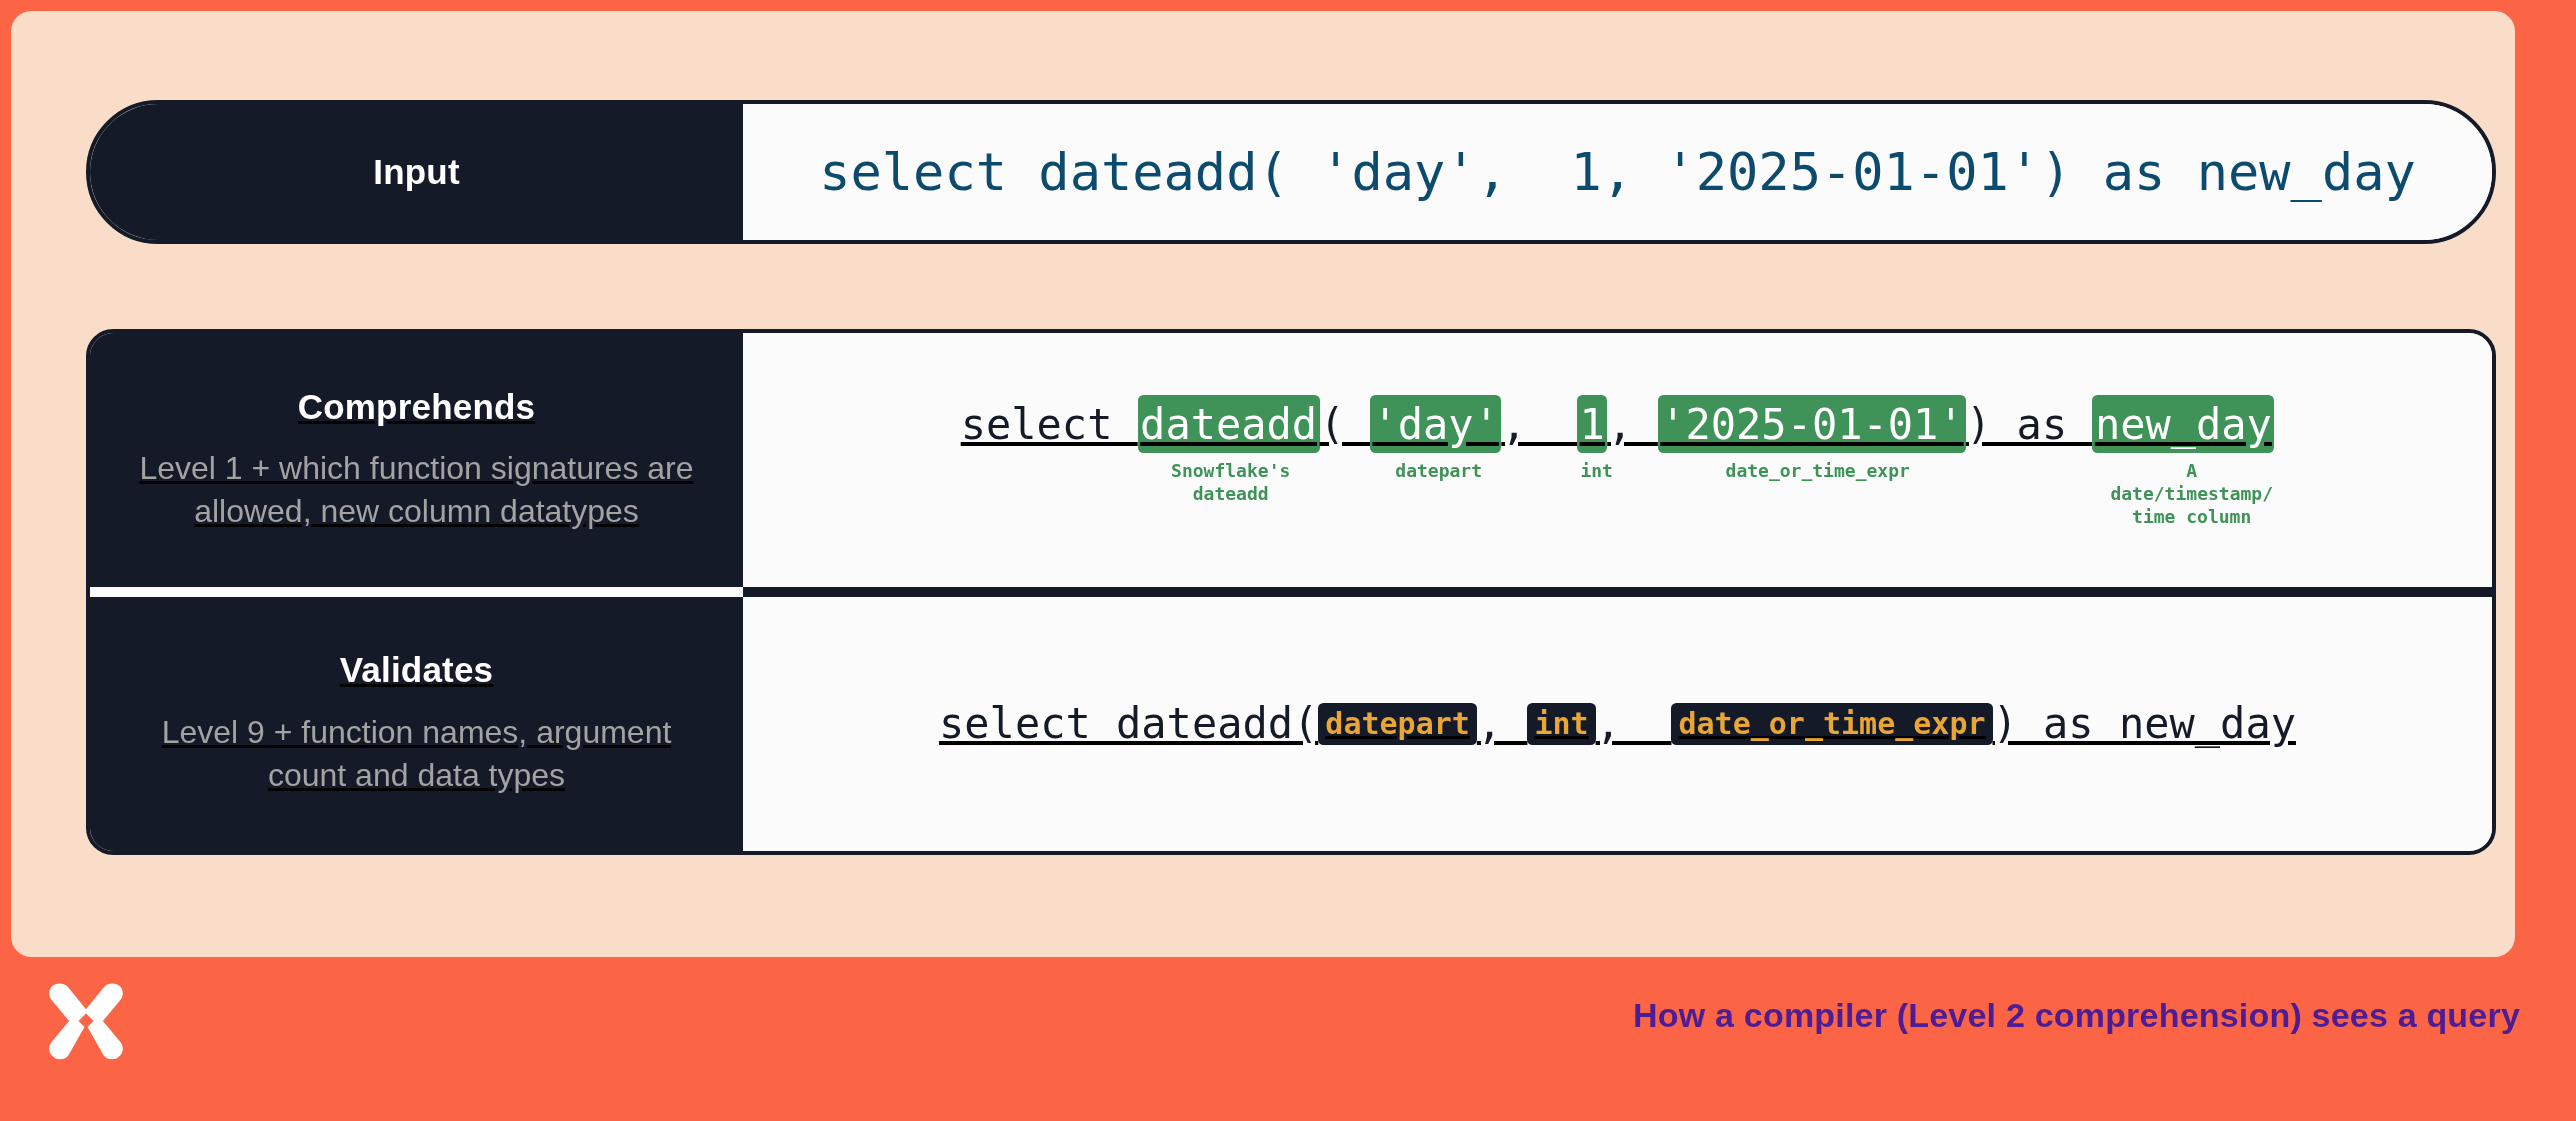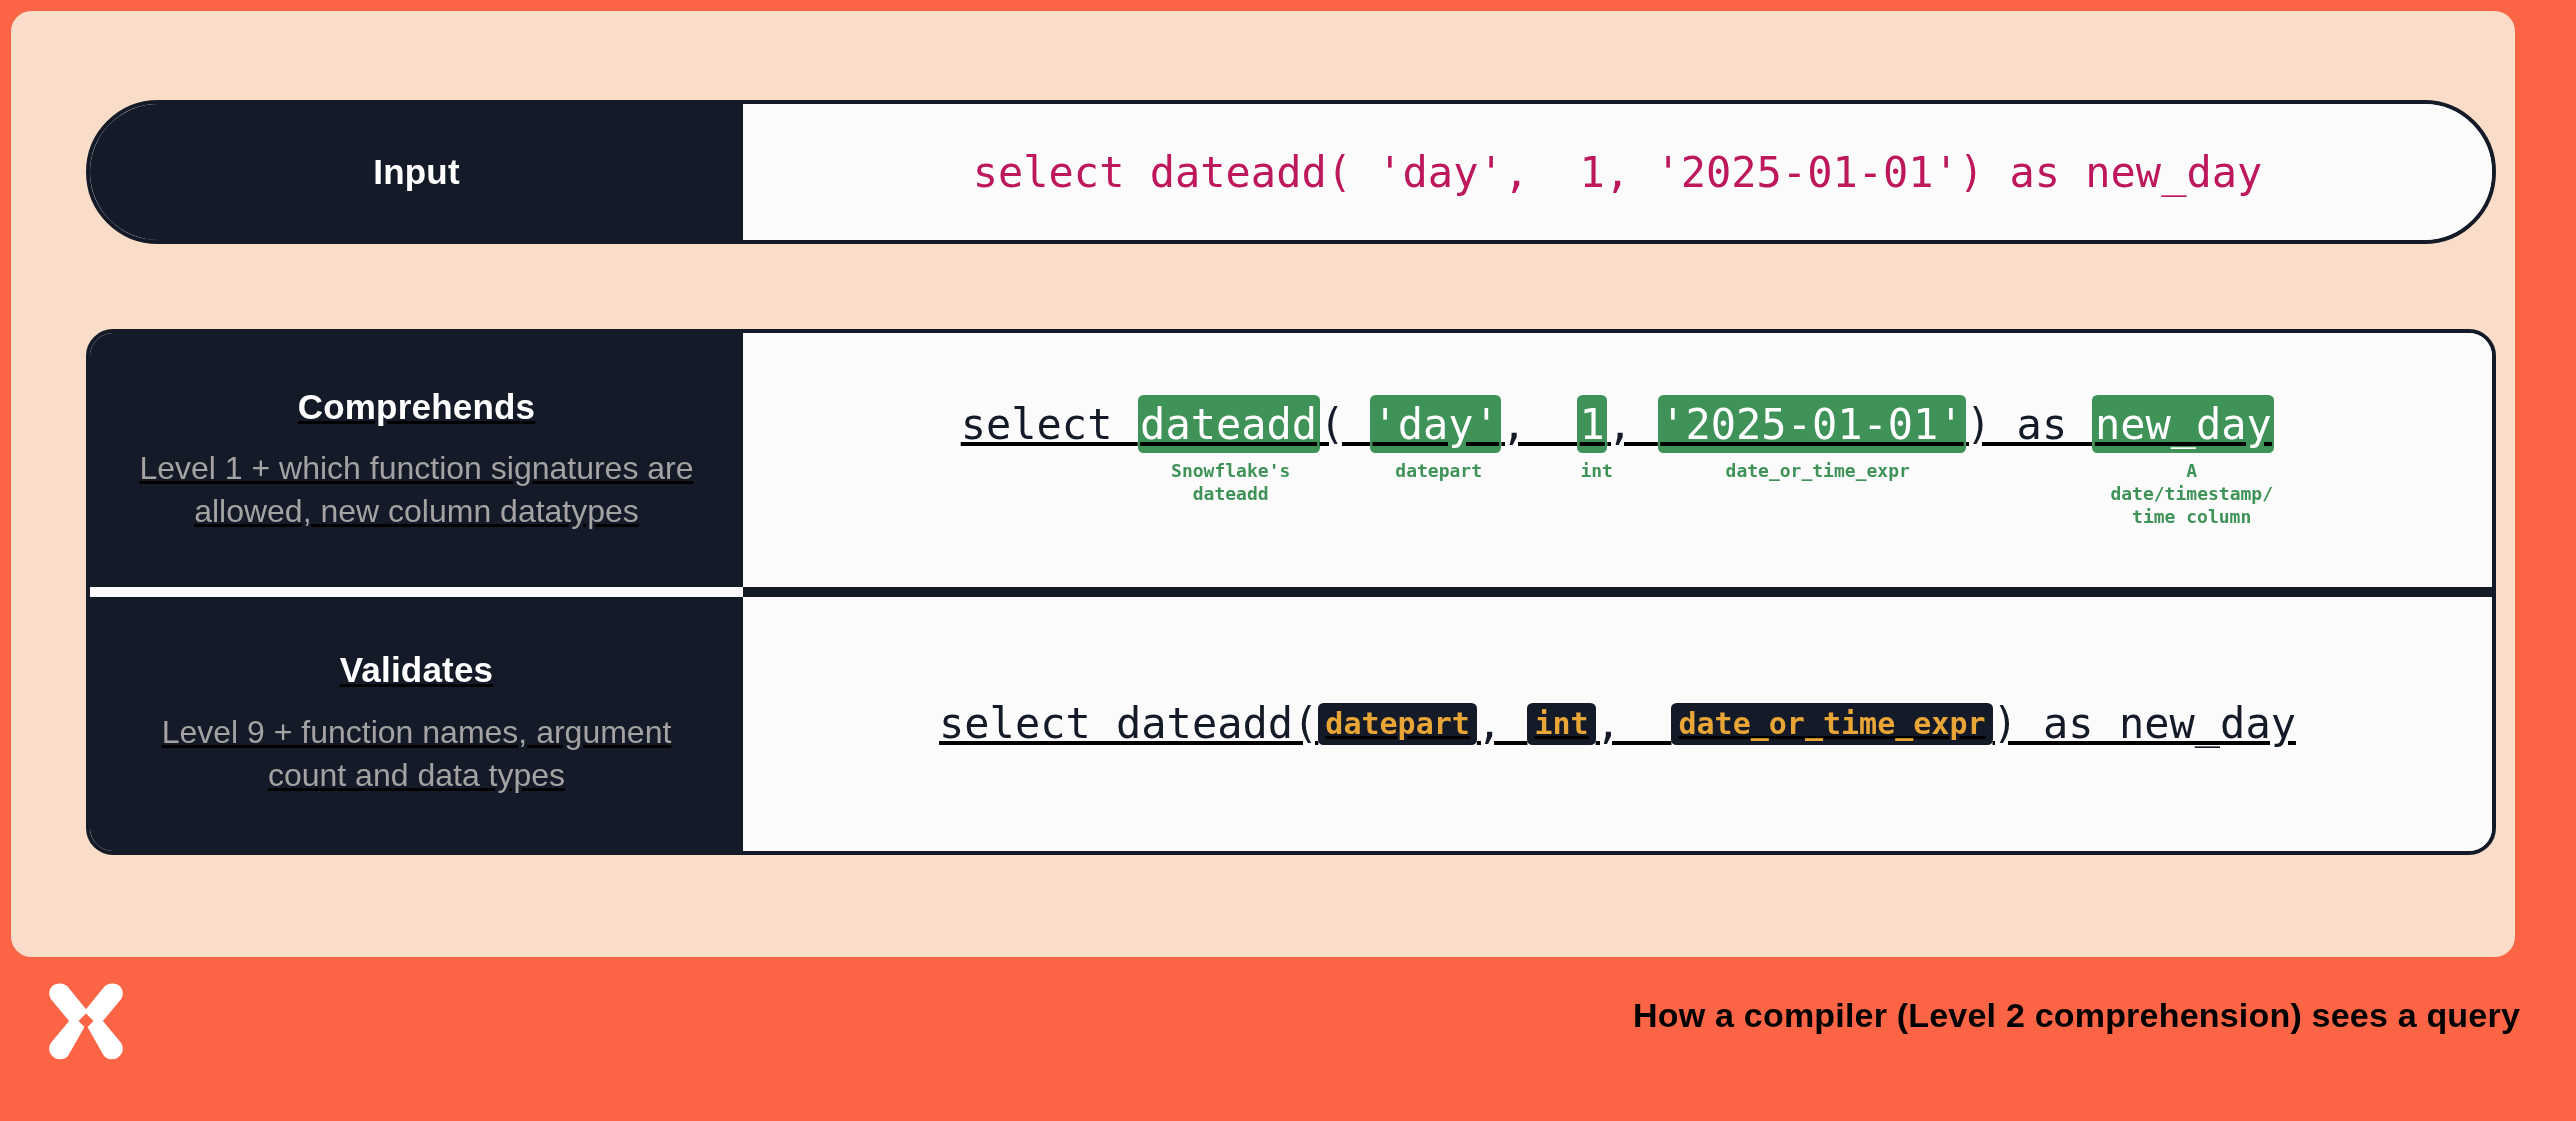--- a/index.html
+++ b/index.html
@@ -59,22 +59,22 @@
   #input-code {
     flex: 1;
     display: flex;
     align-items: center;
     justify-content: center;
     background: #FBFBFB;
   }
 
   .code {
     font-family: "DejaVu Sans Mono", "Liberation Mono", monospace;
-    font-size: 42px;
-    color: #be185d;
+    font-size: 52px;
+    color: #0c4a6e;
     white-space: pre;
     letter-spacing: 0px;
   }
 
   
   #main-card {
     position: absolute;
     left: 75px;
     top: 318px;
     width: 2410px;
@@ -216,21 +216,21 @@
     position: absolute;
     left: 39px;
     top: 17px;
     width: 94px;
     height: 94px;
   }
   #footer-text {
     position: absolute;
     right: 56px;
     top: 39px;
-    color: #000000;
+    color: #4c1d95;
     font-size: 34px;
     font-weight: bold;
     letter-spacing: 0.2px;
   }
 </style>
 </head>
 <body>
 
 <div id="frame">
 

